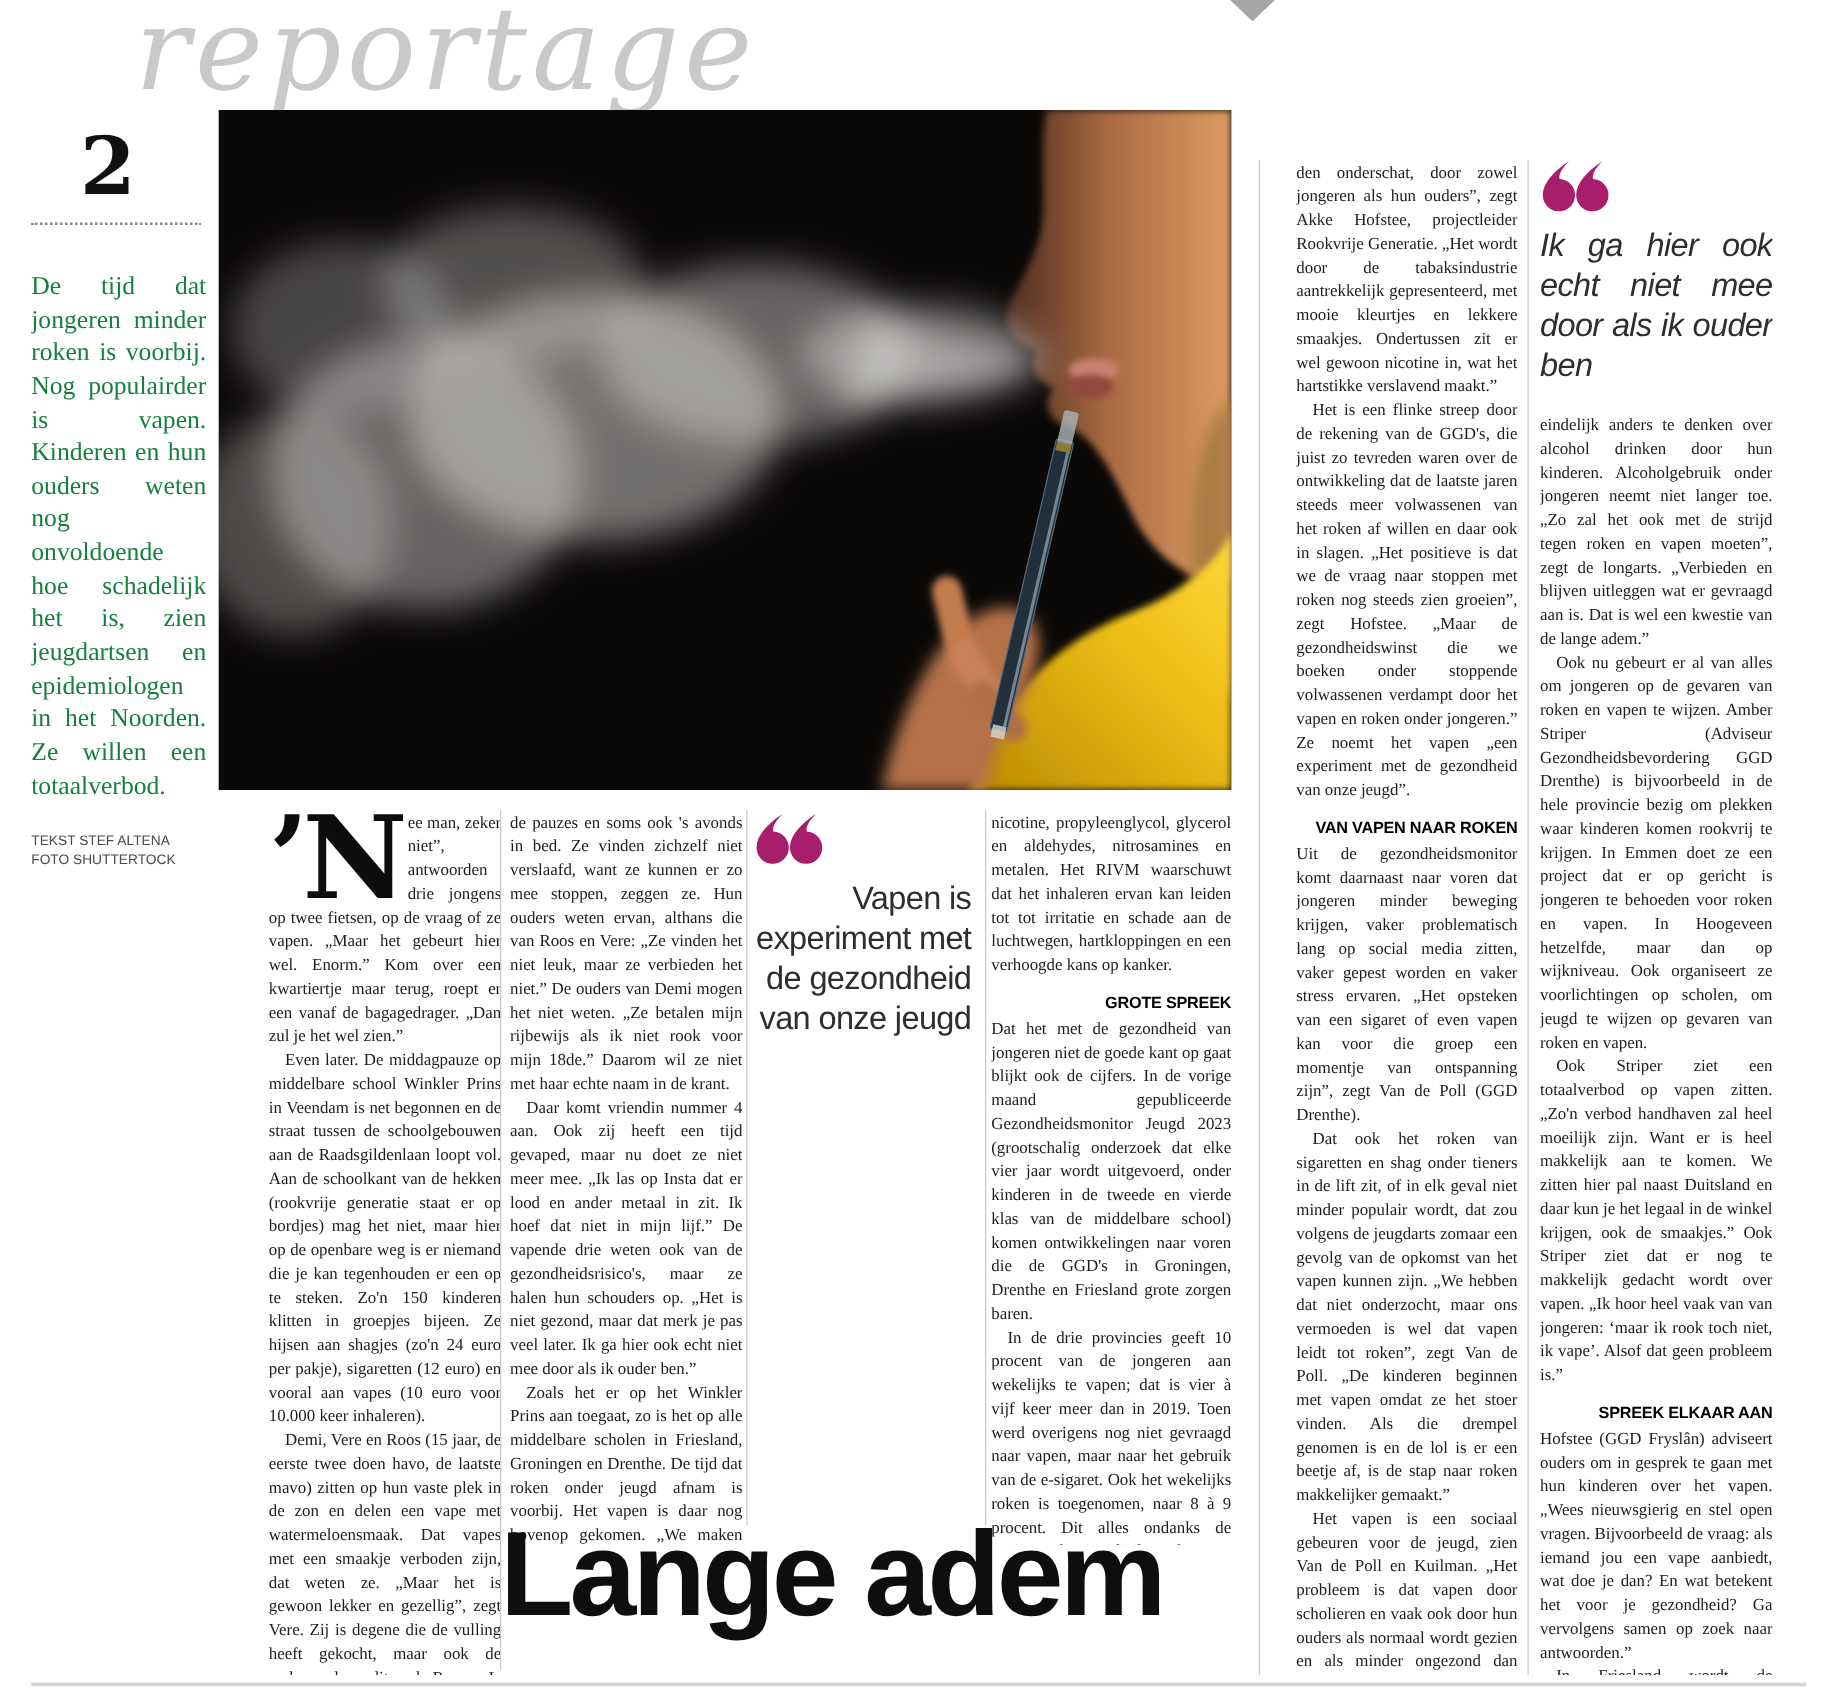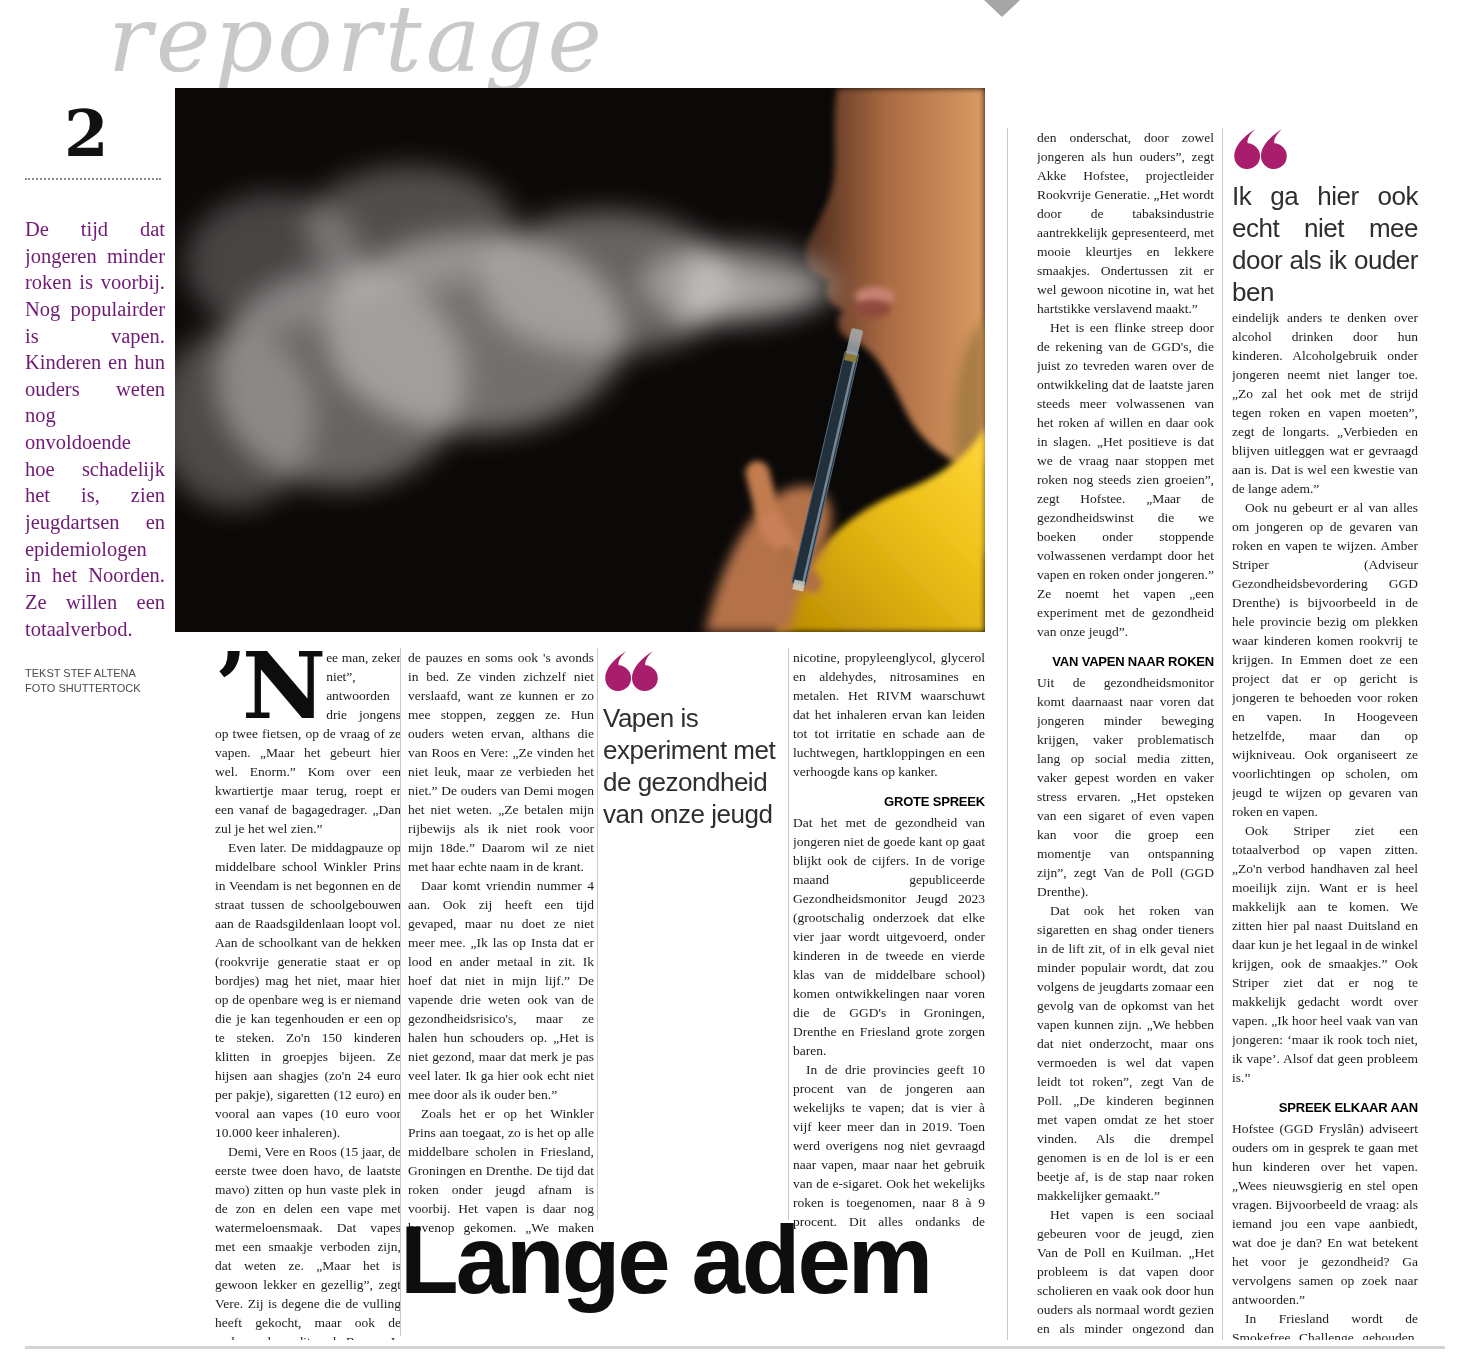--- a/index.html
+++ b/index.html
@@ -7,21 +7,21 @@
        font-family:"Liberation Serif",serif;color:#1c1c1c;}
   .abs{position:absolute;}
   
   .section-label{left:108px;top:-14px;font-family:"DejaVu Serif",serif;font-style:italic;
     font-size:92px;color:#c9c9c9;letter-spacing:4px;font-weight:500;}
   .page-marker{left:984px;top:0;width:0;height:0;border-left:18px solid transparent;
     border-right:18px solid transparent;border-top:17px solid #a6a6a6;}
   
   .page-num{left:64px;top:96px;font-family:"DejaVu Serif",serif;font-weight:bold;font-size:64px;color:#111;}
   .dotted-rule{left:25px;top:178px;width:136px;border-top:2px dotted #888;height:0;}
-  .intro{left:25px;top:216px;width:140px;font-size:20.5px;line-height:1.3;text-align:justify;color:#701a75;height:430px;overflow:hidden;}
+  .intro{left:25px;top:216px;width:140px;font-size:20.5px;line-height:1.3;text-align:justify;color:#15803d;height:430px;overflow:hidden;}
   .credit{left:25px;top:650px;font-family:Liberation Sans, sans-serif;font-size:11px;line-height:1.35;color:#4a4a4a;margin-top:16px;}
   
   .photo{left:175px;top:88px;width:810px;height:544px;background:#0b0908;}
   .photo svg{display:block;}
   
   .col{font-size:13.5px;line-height:19px;text-align:justify;color:#1c1c1c;overflow:hidden;}
   .col p{margin:0;}
   .para{text-indent:13px;}
   .para.flush{text-indent:0;}
   .subhead{font-family:"Liberation Sans",sans-serif;font-weight:bold;font-size:13px;
@@ -29,23 +29,23 @@
   .col1{left:215px;top:648px;width:186px;height:692px;}
   .col2{left:408px;top:648px;width:186px;height:588px;}
   .col3{left:793px;top:648px;width:192px;height:588px;}
   .col4{left:1037px;top:128px;width:177px;height:1212px;}
   .col5{left:1232px;top:128px;width:186px;height:1212px;}
   .lead{text-indent:0;}
   .dropcap{float:left;font-family:"DejaVu Serif",serif;font-weight:bold;font-size:92px;
     line-height:0.76;margin:4px 5px 0 0;letter-spacing:-5px;color:#0d0d0d;}
   
   .pullquote{font-family:"Liberation Sans",sans-serif;color:#2e2e2e;}
-  .pq1{left:603px;top:650px;width:174px;}
+  .pq1{left:603px;top:650px;width:174px;text-align:right;}
   .pq-text{font-size:26px;line-height:32px;letter-spacing:-0.5px;margin-top:10px;}
-  .pq2-block{}
+  .pq2-block{margin-bottom:22px;font-style:italic;}
   .quote-icon{display:block;}
   
   .vrule{width:1px;background:#c9c9c9;}
   .r1{left:400px;top:648px;height:688px;}
   .r2{left:597px;top:648px;height:572px;}
   .r3{left:788px;top:648px;height:572px;}
   .r4{left:1007px;top:128px;height:1212px;}
   .r5{left:1222px;top:128px;height:1212px;}
   .bottom-rule{left:25px;top:1346px;width:1420px;height:3px;background:#d4d4d4;}
   

